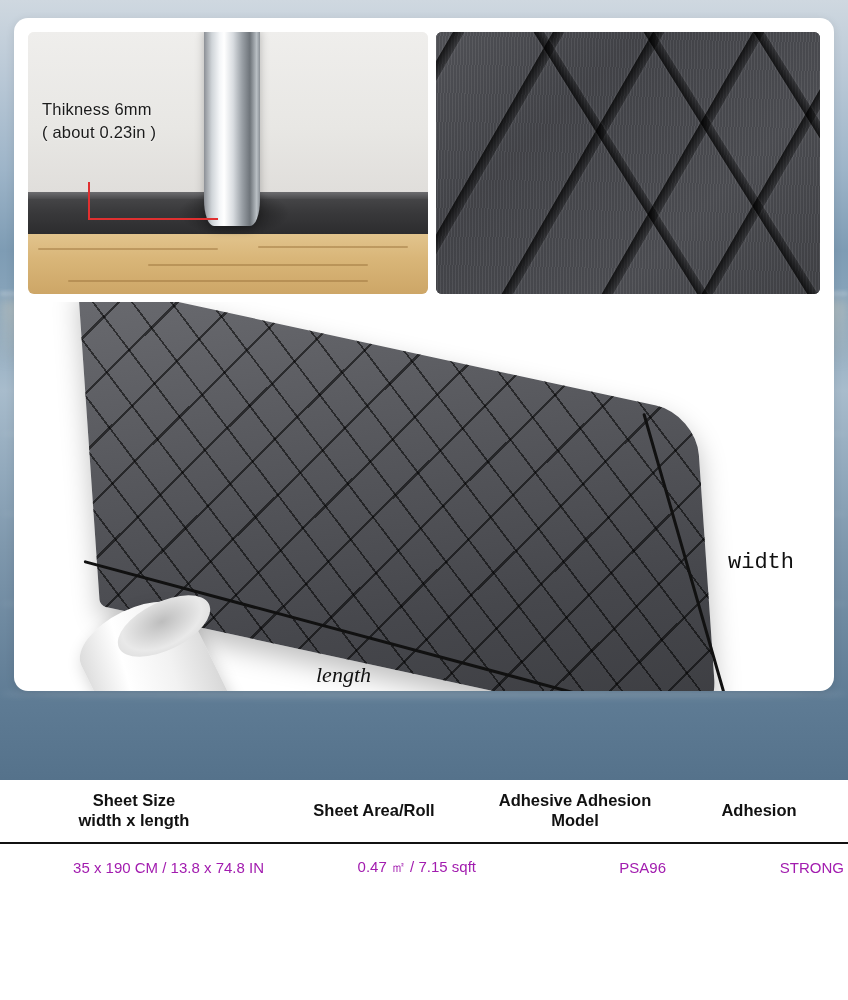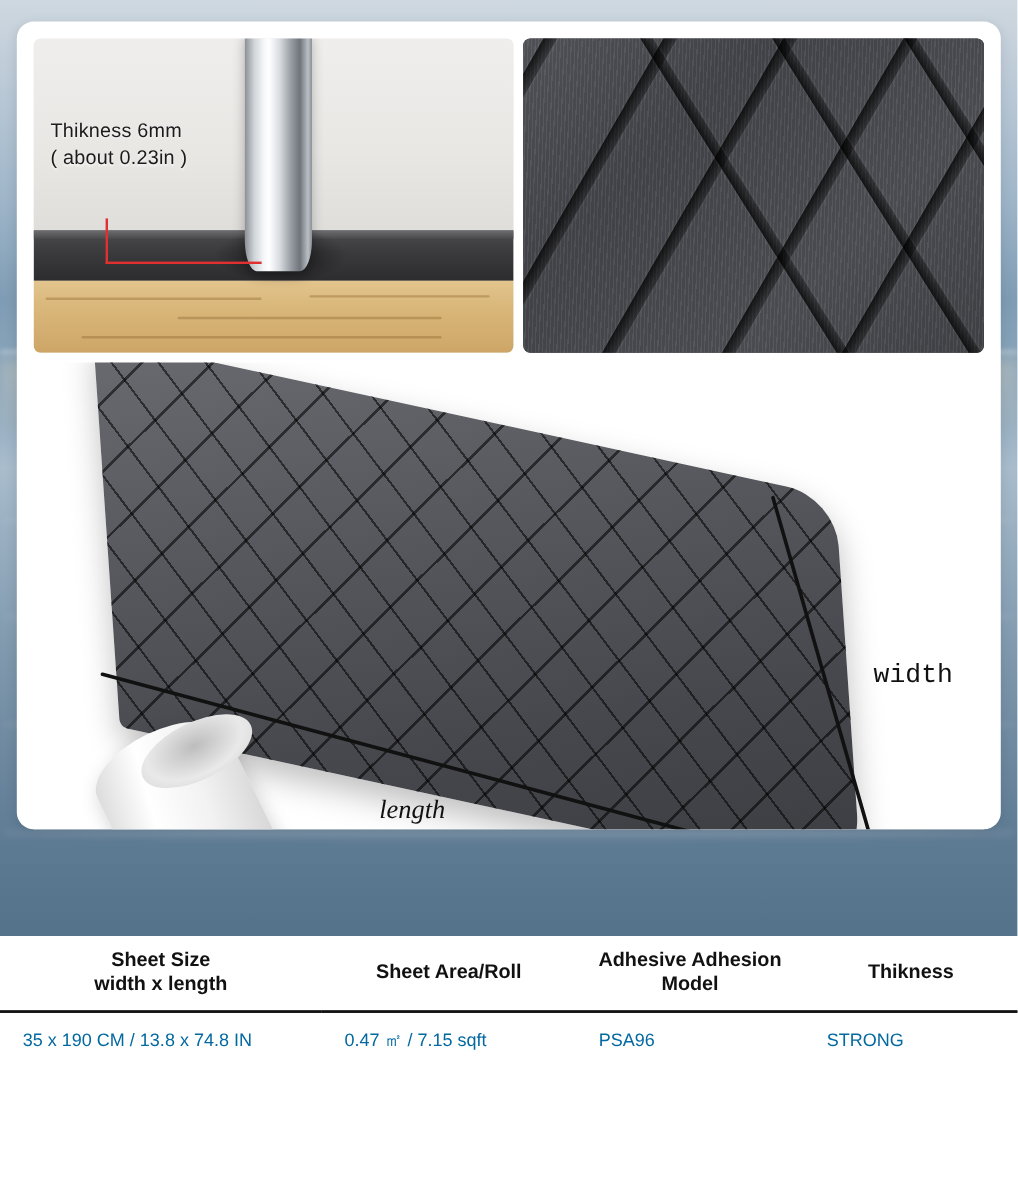--- a/index.html
+++ b/index.html
@@ -254,23 +254,23 @@
     padding: 10px 4px 12px;
     text-align: center;
     vertical-align: middle;
     line-height: 20px;
   }
   .spec-table thead tr {
     border-bottom: 2px solid #111;
   }
   .spec-table td {
     font-size: 15px;
-    color: #0369a1;
-    text-align: left;
-    padding: 14px 19px;
+    color: #a21caf;
+    text-align: right;
+    padding: 14px 4px;
     border-bottom: 1px solid #d5d5d5;
     white-space: nowrap;
   }
   .spec-table tbody tr:last-child td { border-bottom: none; }
   .col-1 { width: 268px; }
   .col-2 { width: 212px; }
   .col-3 { width: 190px; }
   .col-4 { width: 178px; }
 </style>
 </head>
@@ -344,21 +344,21 @@
         <col class="col-3">
         <col class="col-4">
     </colgroup>
     <thead>
       <tr>
         <th style="white-space:pre-line">Sheet Size
 width x length</th>
         <th style="white-space:pre-line">Sheet Area/Roll</th>
         <th style="white-space:pre-line">Adhesive Adhesion
 Model</th>
-        <th style="white-space:pre-line">Thikness</th>
+        <th style="white-space:pre-line">Adhesion</th>
       </tr>
     </thead>
     <tbody>
       <tr>
         <td>35 x 190 CM / 13.8 x 74.8 IN</td>
         <td>0.47 ㎡ / 7.15 sqft</td>
         <td>PSA96</td>
         <td>STRONG</td>
       </tr>
     </tbody>

